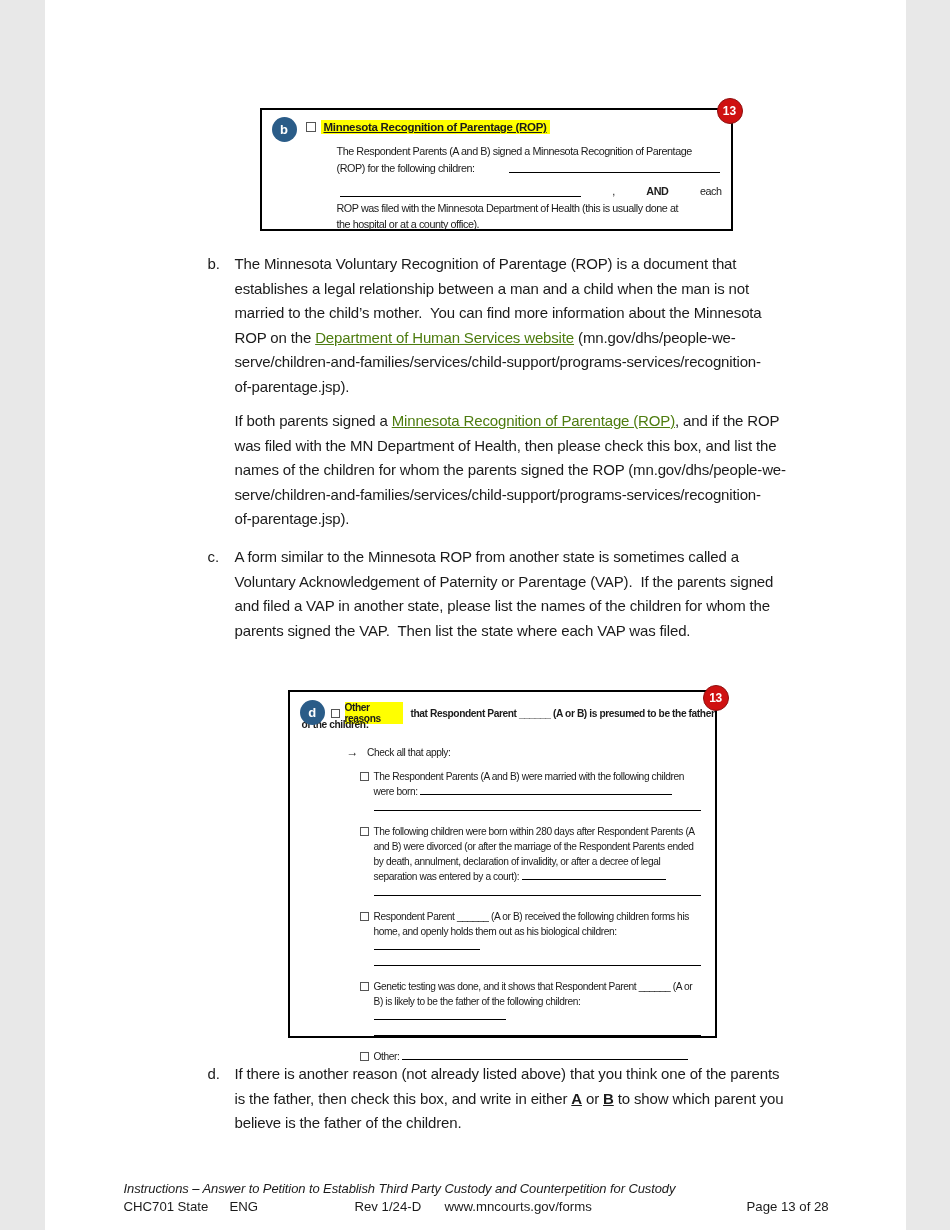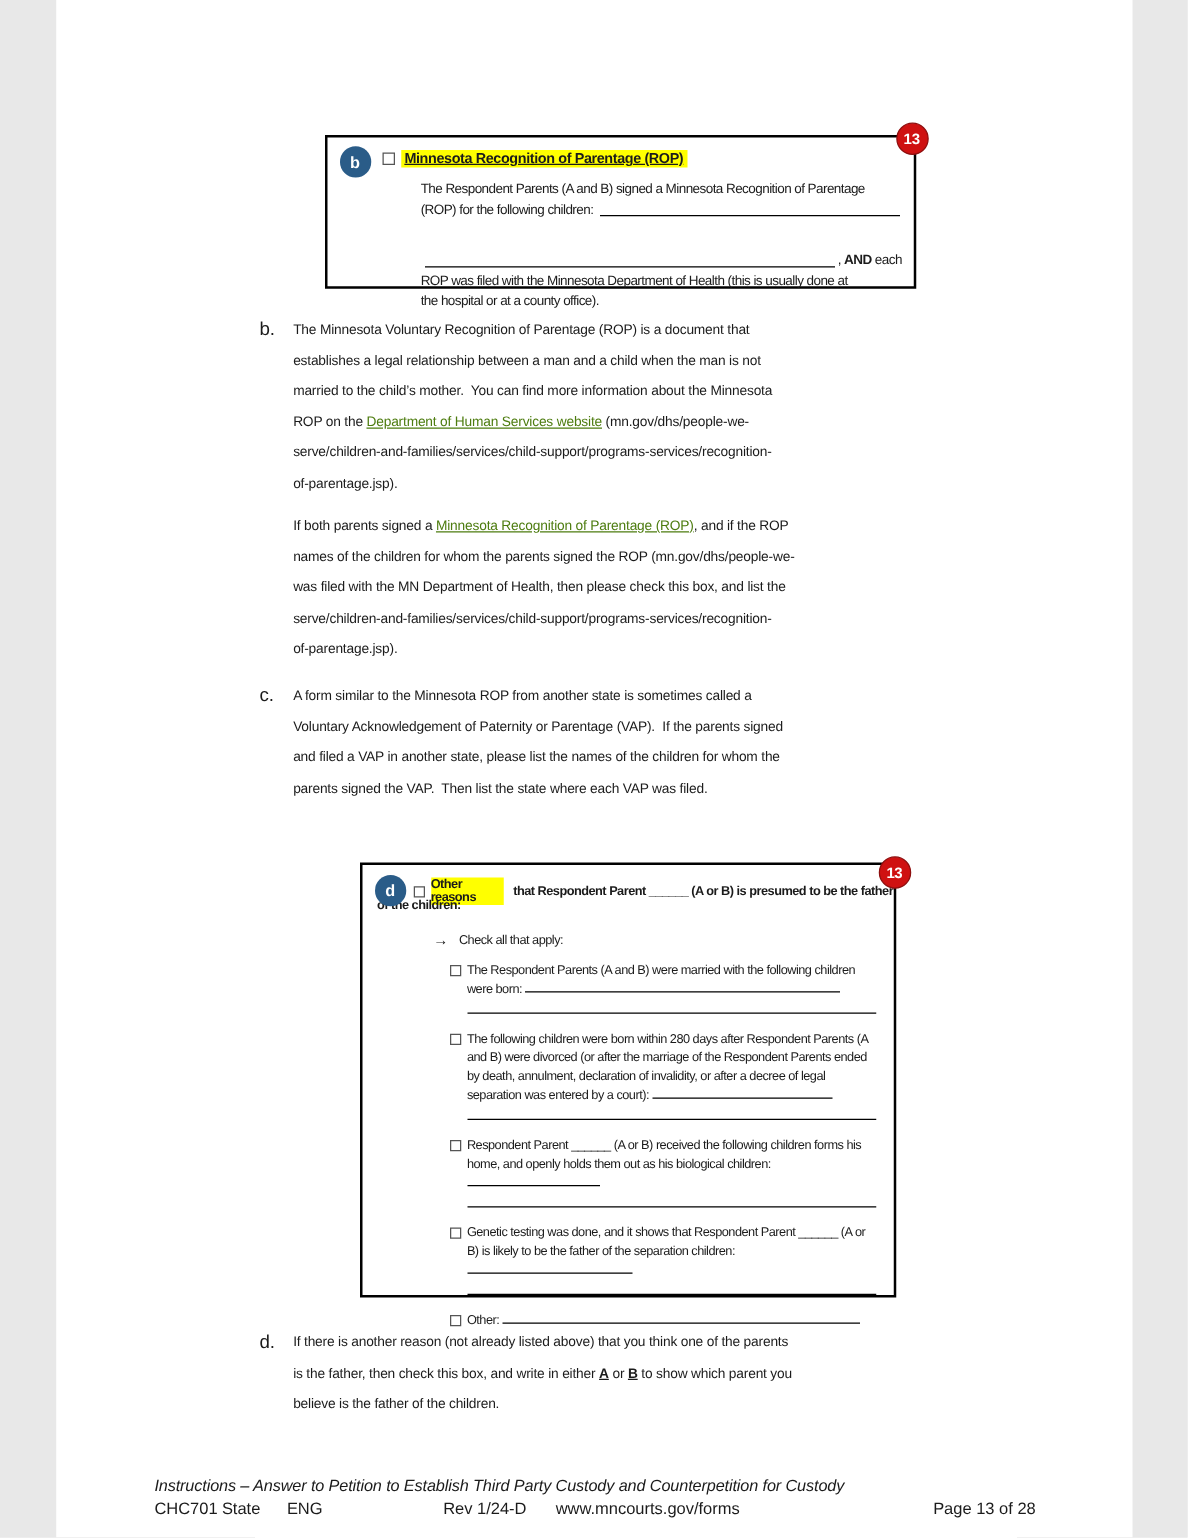--- a/index.html
+++ b/index.html
@@ -33,39 +33,39 @@
   .hl { background:#ffff00; font-weight:bold; }
   .ln { white-space:pre; }
   
   .box-b-header { position:absolute; left:44px; top:10px; display:flex; align-items:center; gap:5px; }
   .box-b-header .cb { width:10px; height:10px; }
   .box-b-title { font-size:11.5px; letter-spacing:-0.3px; text-decoration:underline; padding:1px 3px; }
   .box-b-text {
     position:absolute; left:75px; top:33px; right:9px;
     font-size:10.8px; letter-spacing:-0.45px; line-height:16.5px;
   }
-  .flexline { display:flex; align-items:flex-end; }
+  .flexline { display:flex; align-items:flex-end;gap:29px; }
   .fill { flex:1; border-bottom:1px solid #000; margin:0 2px 3px 3px; min-width:18px; }
   .andline { margin-top:7px; }
-  .b-strong { font-weight:bold;margin-top:17px; }
+  .b-strong { font-weight:bold; }
   
   .box-d { font-size:10.2px; letter-spacing:-0.4px; }
   .box-d-title1 { position:absolute; left:41px; top:10px; display:flex; align-items:center; gap:5px; font-weight:bold; }
   .box-d-title1 .rest { white-space:pre; }
   .box-d-title2 { position:absolute; left:12px; top:27px; font-weight:bold; }
   .box-d-arrow { position:absolute; left:57px; top:53px; display:flex; gap:9px; align-items:center; }
   .arrow-glyph { font-weight:bold; font-size:12px; }
   .box-d-items { position:absolute; left:70px; top:77px; right:14px; }
   .item { display:grid; grid-template-columns:14px 1fr; margin-bottom:13px; line-height:15px; }
   .item .cb { margin-top:3px; }
   .item .itxt { display:block; }
   .ifill { display:inline-block; border-bottom:1px solid #000; height:10px; vertical-align:baseline; }
   .rule { grid-column:2; height:12px; border-bottom:1px solid #000; }
   
-  .para { position:absolute; font-size:11px; letter-spacing:-0.15px; line-height:24.5px; }
+  .para { position:absolute; font-size:15px; letter-spacing:-0.15px; line-height:24.5px; }
   .para-label { position:absolute; left:163px; font-size:15px; line-height:24.5px; }
   .ptext { position:absolute; left:190px; }
   .link { color:#4d7c0f; text-decoration:underline; cursor:pointer; }
   .bold { font-weight:normal; }
   .bu { font-weight:bold; text-decoration:underline; }
   
   .footer-title { position:absolute; left:79px; top:1181px; font-size:13px; font-style:italic; letter-spacing:-0.1px; }
   .footer-row { position:absolute; left:0; top:1199px; width:950px; height:18px; font-size:13.2px; }
   .footer-row span { position:absolute; white-space:pre; }
   .f-code { left:79px; }  .f-state { left:133px; } .f-lang { left:185px; }
@@ -105,22 +105,22 @@
     <div class="ln">The Minnesota Voluntary Recognition of Parentage (ROP) is a document that</div>
     <div class="ln">establishes a legal relationship between a man and a child when the man is not</div>
     <div class="ln">married to the child’s mother.  You can find more information about the Minnesota</div>
     <div class="ln"><span>ROP on the </span><a class="link">Department of Human Services website</a><span> (mn.gov/dhs/people-we-</span></div>
     <div class="ln">serve/children-and-families/services/child-support/programs-services/recognition-</div>
     <div class="ln">of-parentage.jsp).</div>
   </div>
 
   <div class="para ptext" style="top:409px;">
     <div class="ln"><span>If both parents signed a </span><a class="link">Minnesota Recognition of Parentage (ROP)</a><span>, and if the ROP</span></div>
+    <div class="ln">was filed with the MN Department of Health, then please check this box, and list the</div>
     <div class="ln">names of the children for whom the parents signed the ROP (mn.gov/dhs/people-we-</div>
-    <div class="ln">was filed with the MN Department of Health, then please check this box, and list the</div>
     <div class="ln">serve/children-and-families/services/child-support/programs-services/recognition-</div>
     <div class="ln">of-parentage.jsp).</div>
   </div>
 
   <div class="para-label" style="top:545px;">c.</div>
   <div class="para ptext" style="top:545px;">
     <div class="ln">A form similar to the Minnesota ROP from another state is sometimes called a</div>
     <div class="ln"><span class="bold">Voluntary Acknowledgement of Paternity or Parentage</span><span> (VAP).  If the parents signed</span></div>
     <div class="ln">and filed a VAP in another state, please list the names of the children for whom the</div>
     <div class="ln">parents signed the VAP.  Then list the state where each VAP was filed.</div>
@@ -150,21 +150,21 @@
         <span class="itxt"><span>The following children were born within 280 days after Respondent Parents (A and B) were divorced (or after the marriage of the Respondent Parents ended by death, annulment, declaration of invalidity, or after a decree of legal separation was entered by a court): </span><span class="ifill" style="width:144px;"></span></span>
         <div class="rule"></div>
       </div>
       <div class="item">
         <span class="cb"></span>
         <span class="itxt"><span>Respondent Parent ______ (A or B) received the following children forms his home, and openly holds them out as his biological children: </span><span class="ifill" style="width:106px;"></span></span>
         <div class="rule"></div>
       </div>
       <div class="item">
         <span class="cb"></span>
-        <span class="itxt"><span>Genetic testing was done, and it shows that Respondent Parent ______ (A or B) is likely to be the father of the separation children: </span><span class="ifill" style="width:132px;"></span></span>
+        <span class="itxt"><span>Genetic testing was done, and it shows that Respondent Parent ______ (A or B) is likely to be the father of the following children: </span><span class="ifill" style="width:132px;"></span></span>
         <div class="rule"></div>
       </div>
       <div class="item" style="margin-bottom:0;">
         <span class="cb"></span>
         <span class="itxt"><span>Other: </span><span class="ifill" style="width:286px;"></span></span>
       </div>
     </div>
   </div>
 
   <div class="para-label" style="top:1062px;">d.</div>

